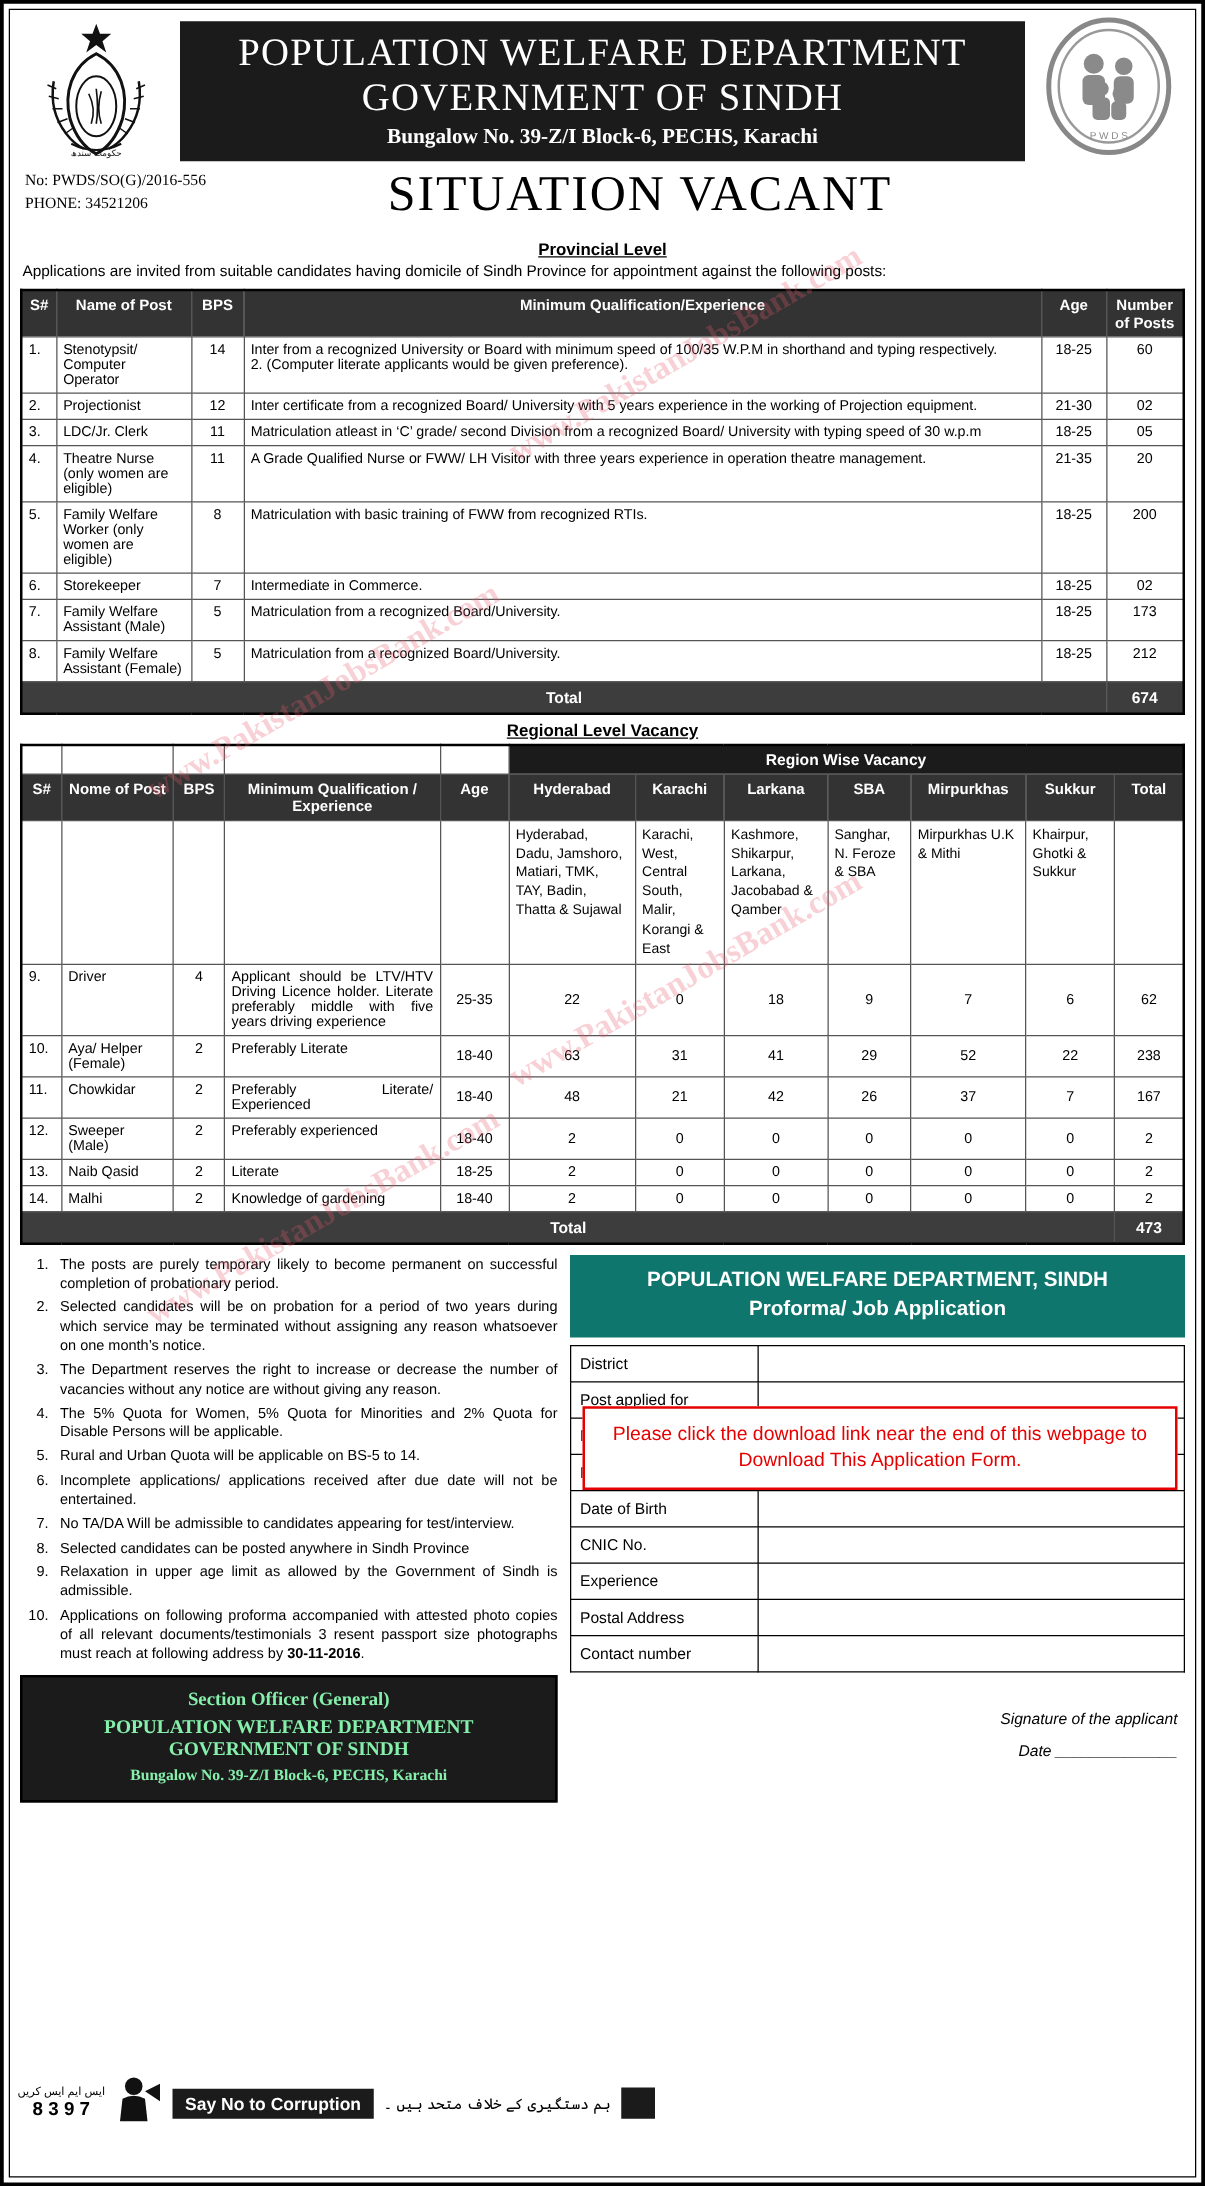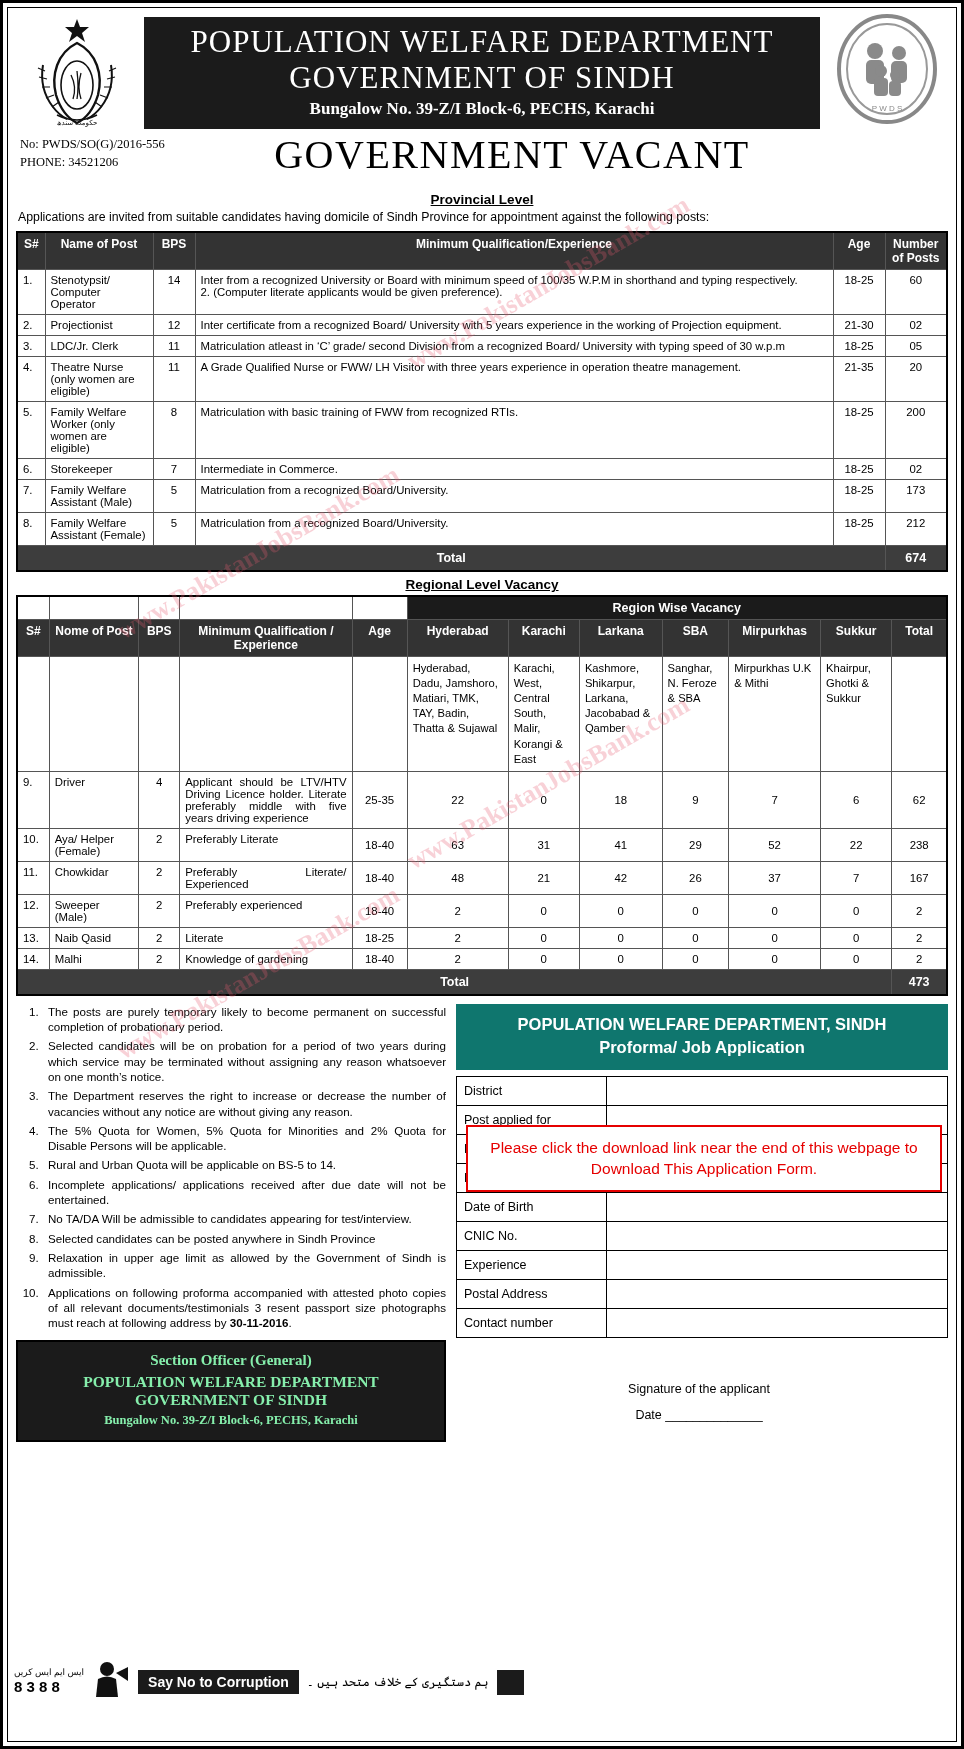--- a/index.html
+++ b/index.html
@@ -211,25 +211,26 @@
     margin-top: 6px;
     font-size: 12.5px;
   }
   table.form td {
     border: 1px solid #000;
     height: 29px;
     padding: 4px 7px;
   }
   table.form td.lbl { width: 150px; }
   .sig-lines {
-    margin-top: 38px;
-    text-align: center;
+    margin-top: 24px;
+    text-align: right;
     font-size: 12.5px;
     padding-right: 6px;
     line-height: 2.1;
+    font-style: italic;
   }
 
   .overlay-note {
     position: absolute;
     left: 10px;
     right: 6px;
     top: 121px;
     border: 2px solid #e60000;
     background: #fff;
     color: #e60000;
@@ -257,21 +258,21 @@
     background: #1b1b1b;
     color: #fff;
     font-weight: 700;
     font-size: 14px;
     padding: 4px 10px;
     white-space: nowrap;
   }
   .urdu-small {
     font-size: 9px;
     line-height: 1.25;
-    text-align: left;
+    text-align: center;
     max-width: 150px;
   }
   .urdu-tag {
     background: #1b1b1b;
     color: #fff;
     font-size: 13px;
     padding: 5px 12px;
     white-space: nowrap;
   }
   .urdu-mid { font-size: 12px; white-space: nowrap; }
@@ -335,21 +336,21 @@
         <text x="52" y="98" font-size="8" text-anchor="middle" fill="#8a8a8a" font-family="sans-serif">P W D  S</text>
       </svg>
     </div>
   </div>
 
   <div class="subhead">
     <div class="ref-block">
       <div>No: PWDS/SO(G)/2016-556</div>
       <div>PHONE: 34521206</div>
     </div>
-    <div class="situation">GOVERNMENT VACANT</div>
+    <div class="situation">SITUATION VACANT</div>
   </div>
 
   <div class="prov-title">Provincial Level</div>
   <div class="intro">Applications are invited from suitable candidates having domicile of Sindh Province for appointment against the following posts:</div>
 
   <table class="bordered t-prov">
     <colgroup>
           <col class="sn">
           <col class="post">
           <col class="bps">
@@ -665,21 +666,21 @@
         <div>Date ______________</div>
       </div>
       <div class="overlay-note">Please click the download link near the end of this webpage to Download This Application Form.</div>
     </div>
   </div>
 
   <div class="footer">
     <div class="footer-row">
       <div class="urdu-small">
         <div>ایس ایم ایس کریں</div>
-        <div style="font-size:15px;font-weight:700;">8 3 8 8</div>
+        <div style="font-size:15px;font-weight:700;">8 3 9 7</div>
       </div>
       <div>
         <svg width="38" height="42" viewBox="0 0 38 42">
           <circle cx="15" cy="10" r="7" fill="#111"></circle>
           <path d="M6 20 q9 -5 18 0 l2 18 h-22 z" fill="#111"></path>
           <path d="M24 14 l12 -6 v14 z" fill="#111"></path>
         </svg>
       </div>
       <div class="nocorrupt">Say No to Corruption</div>
       <div class="urdu-mid">ہم دستگیری کے خلاف متحد ہیں ۔</div>

